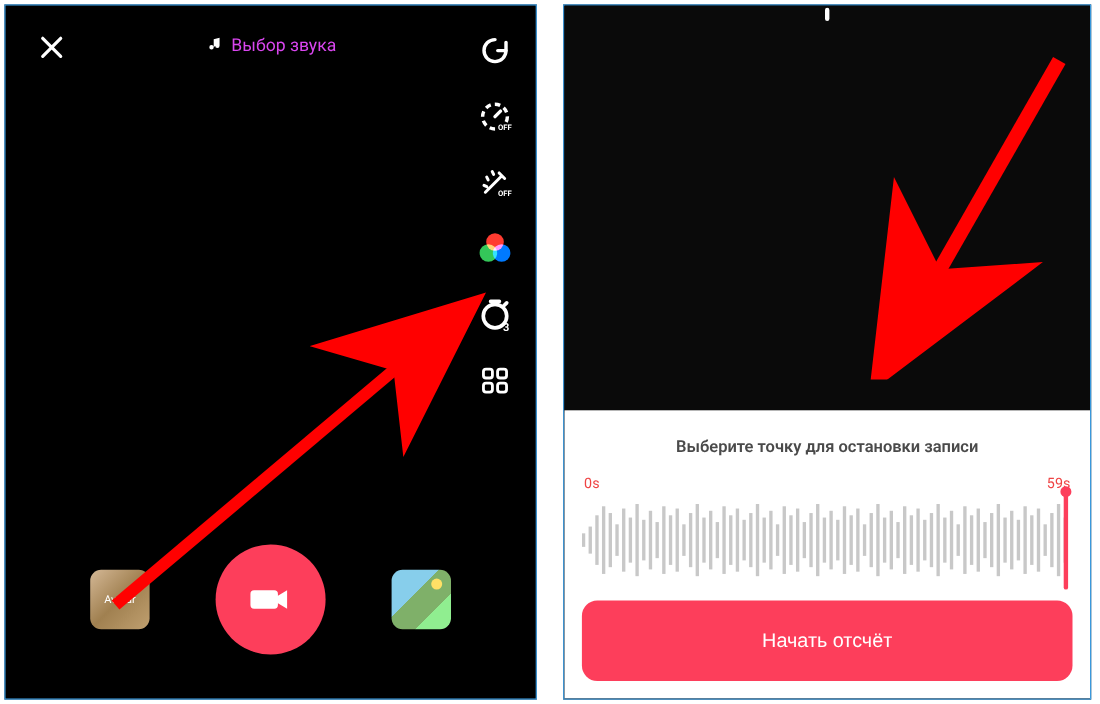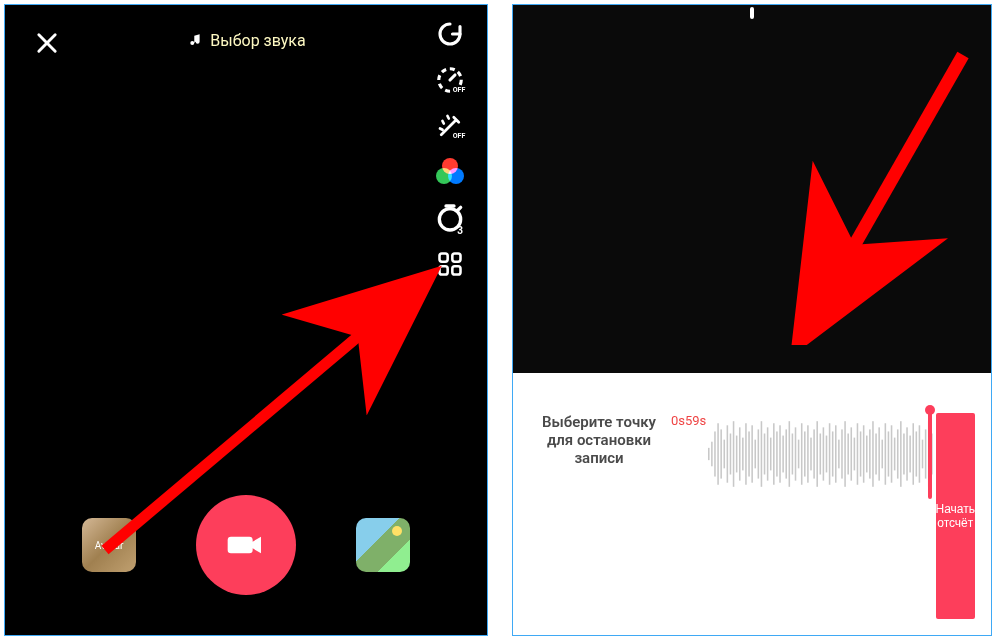--- a/index.html
+++ b/index.html
@@ -37,31 +37,31 @@
     color: #fff;
     cursor: pointer;
   }
   .sound-select {
     position: absolute;
     left: 50%; transform: translateX(-50%);
     top: 16px;
     display: flex;
     align-items: center;
     gap: 8px;
-    color: #fef9c3;
+    color: #d946ef;
     font-size: 16px;
     cursor: pointer;
   }
   .side-tools {
     position: absolute;
     right: 20px;
-    top: 12px;
+    top: 24px;
     display: flex;
     flex-direction: column;
-    gap: 12px;
+    gap: 26px;
     align-items: center;
   }
   .tool {
     width: 34px; height: 34px;
     color: #fff;
     cursor: pointer;
     display:flex;align-items:center;justify-content:center;
   }
   .tool .off-badge {
     position: absolute;
@@ -142,24 +142,24 @@
   .arrow-right {
     position: absolute;
     left: 250px; top: 40px;
     width: 260px; height: 300px;
     pointer-events: none;
   }
   .sheet {
     position: absolute;
     bottom: 0; left: 0; right: 0;
     background: #fff;
-    padding: 40px 16px 16px 16px;
+    padding: 24px 16px 16px 16px;
     height: 262px;
     display: flex;
-    flex-direction: row;
+    flex-direction: column;
   }
   .sheet-title {
     text-align: center;
     color: #4a4a4a;
     font-size: 15px;
     font-weight: 600;
     margin-bottom: 18px;
   }
   .range-labels {
     display: flex;
@@ -186,24 +186,24 @@
     content:"";position:absolute;left:2px;top:0;width:4px;height:100%;background:#fd3e5b;border-radius:2px;
   }
   .stop-handle::after {
     content:"";position:absolute;left:-1px;top:-4px;width:10px;height:10px;border-radius:50%;background:#fd3e5b;
   }
   .start-btn {
     width: 100%;
     flex: 1;
     background: #fd3e5b;
     color: #fff;
-    font-size: 12px;
+    font-size: 18px;
     font-weight: 500;
     border: none;
-    border-radius: 2px;
+    border-radius: 14px;
     cursor: pointer;
     display:flex;align-items:center;justify-content:center;
   }
 </style>
 </head>
 <body>
 
 <div class="phone phone-left">
   <div class="left-top">
     <div class="close-btn">

